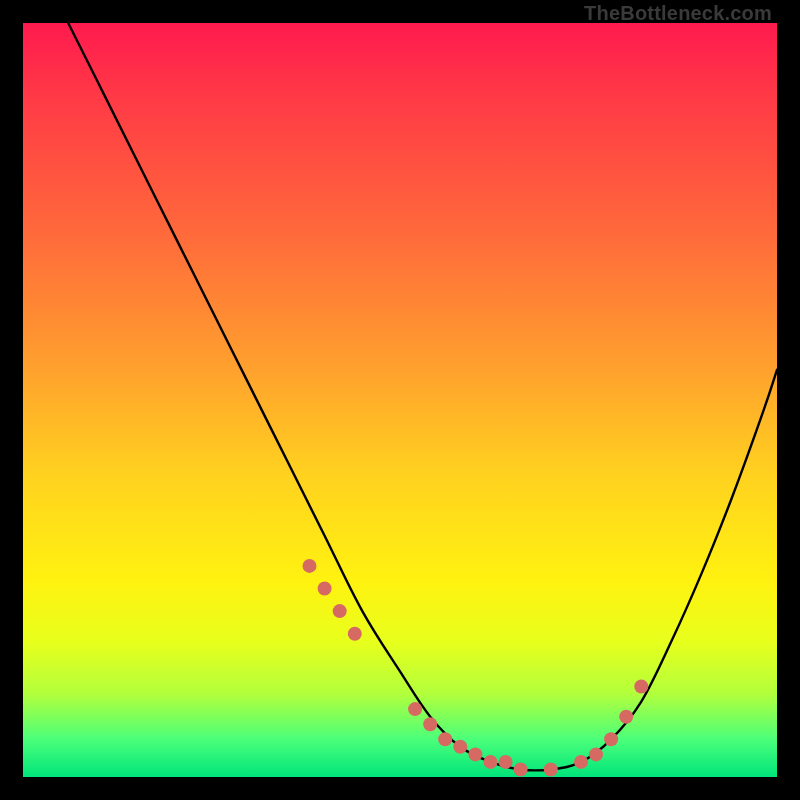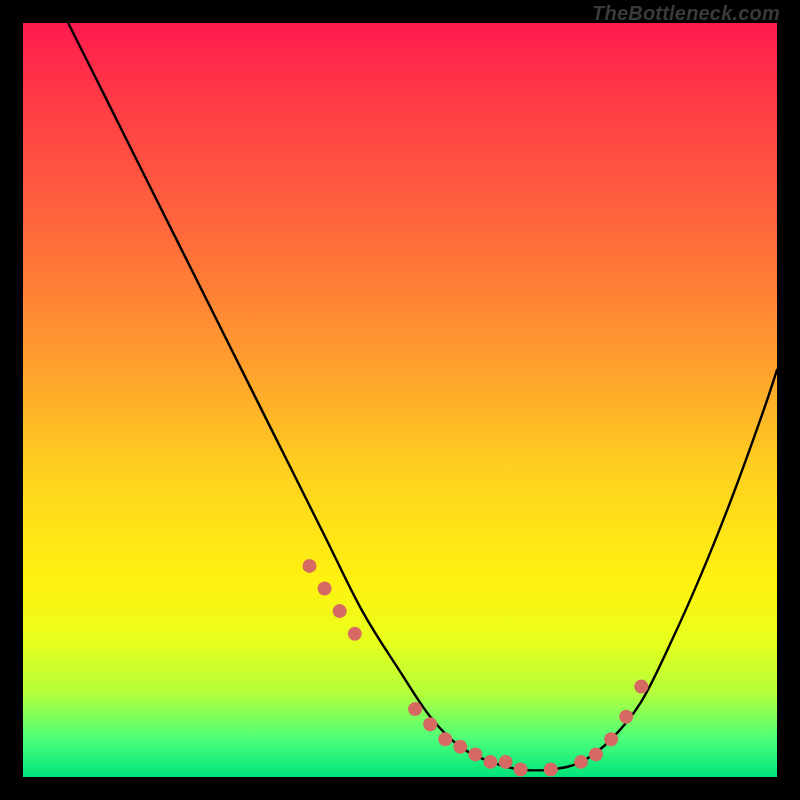--- a/index.html
+++ b/index.html
@@ -36,27 +36,26 @@
       #fff210 74%,
       #e8ff1c 82%,
       #b2ff3c 89%,
       #4bff7a 95%,
       #00e47a 100%
     );
   }
   .attribution {
     position: absolute;
     top: 2px;
-    right: 20px;
+    right: 28px;
     color: #3a3a3a;
     font-size: 20px;
     font-weight: 600;
     letter-spacing: 0.2px;
     user-select: none;
-    font-style: italic;
   }
   svg.curve {
     position: absolute;
     left: 0;
     top: 0;
     width: 754px;
     height: 754px;
     overflow: visible;
   }
 </style>

